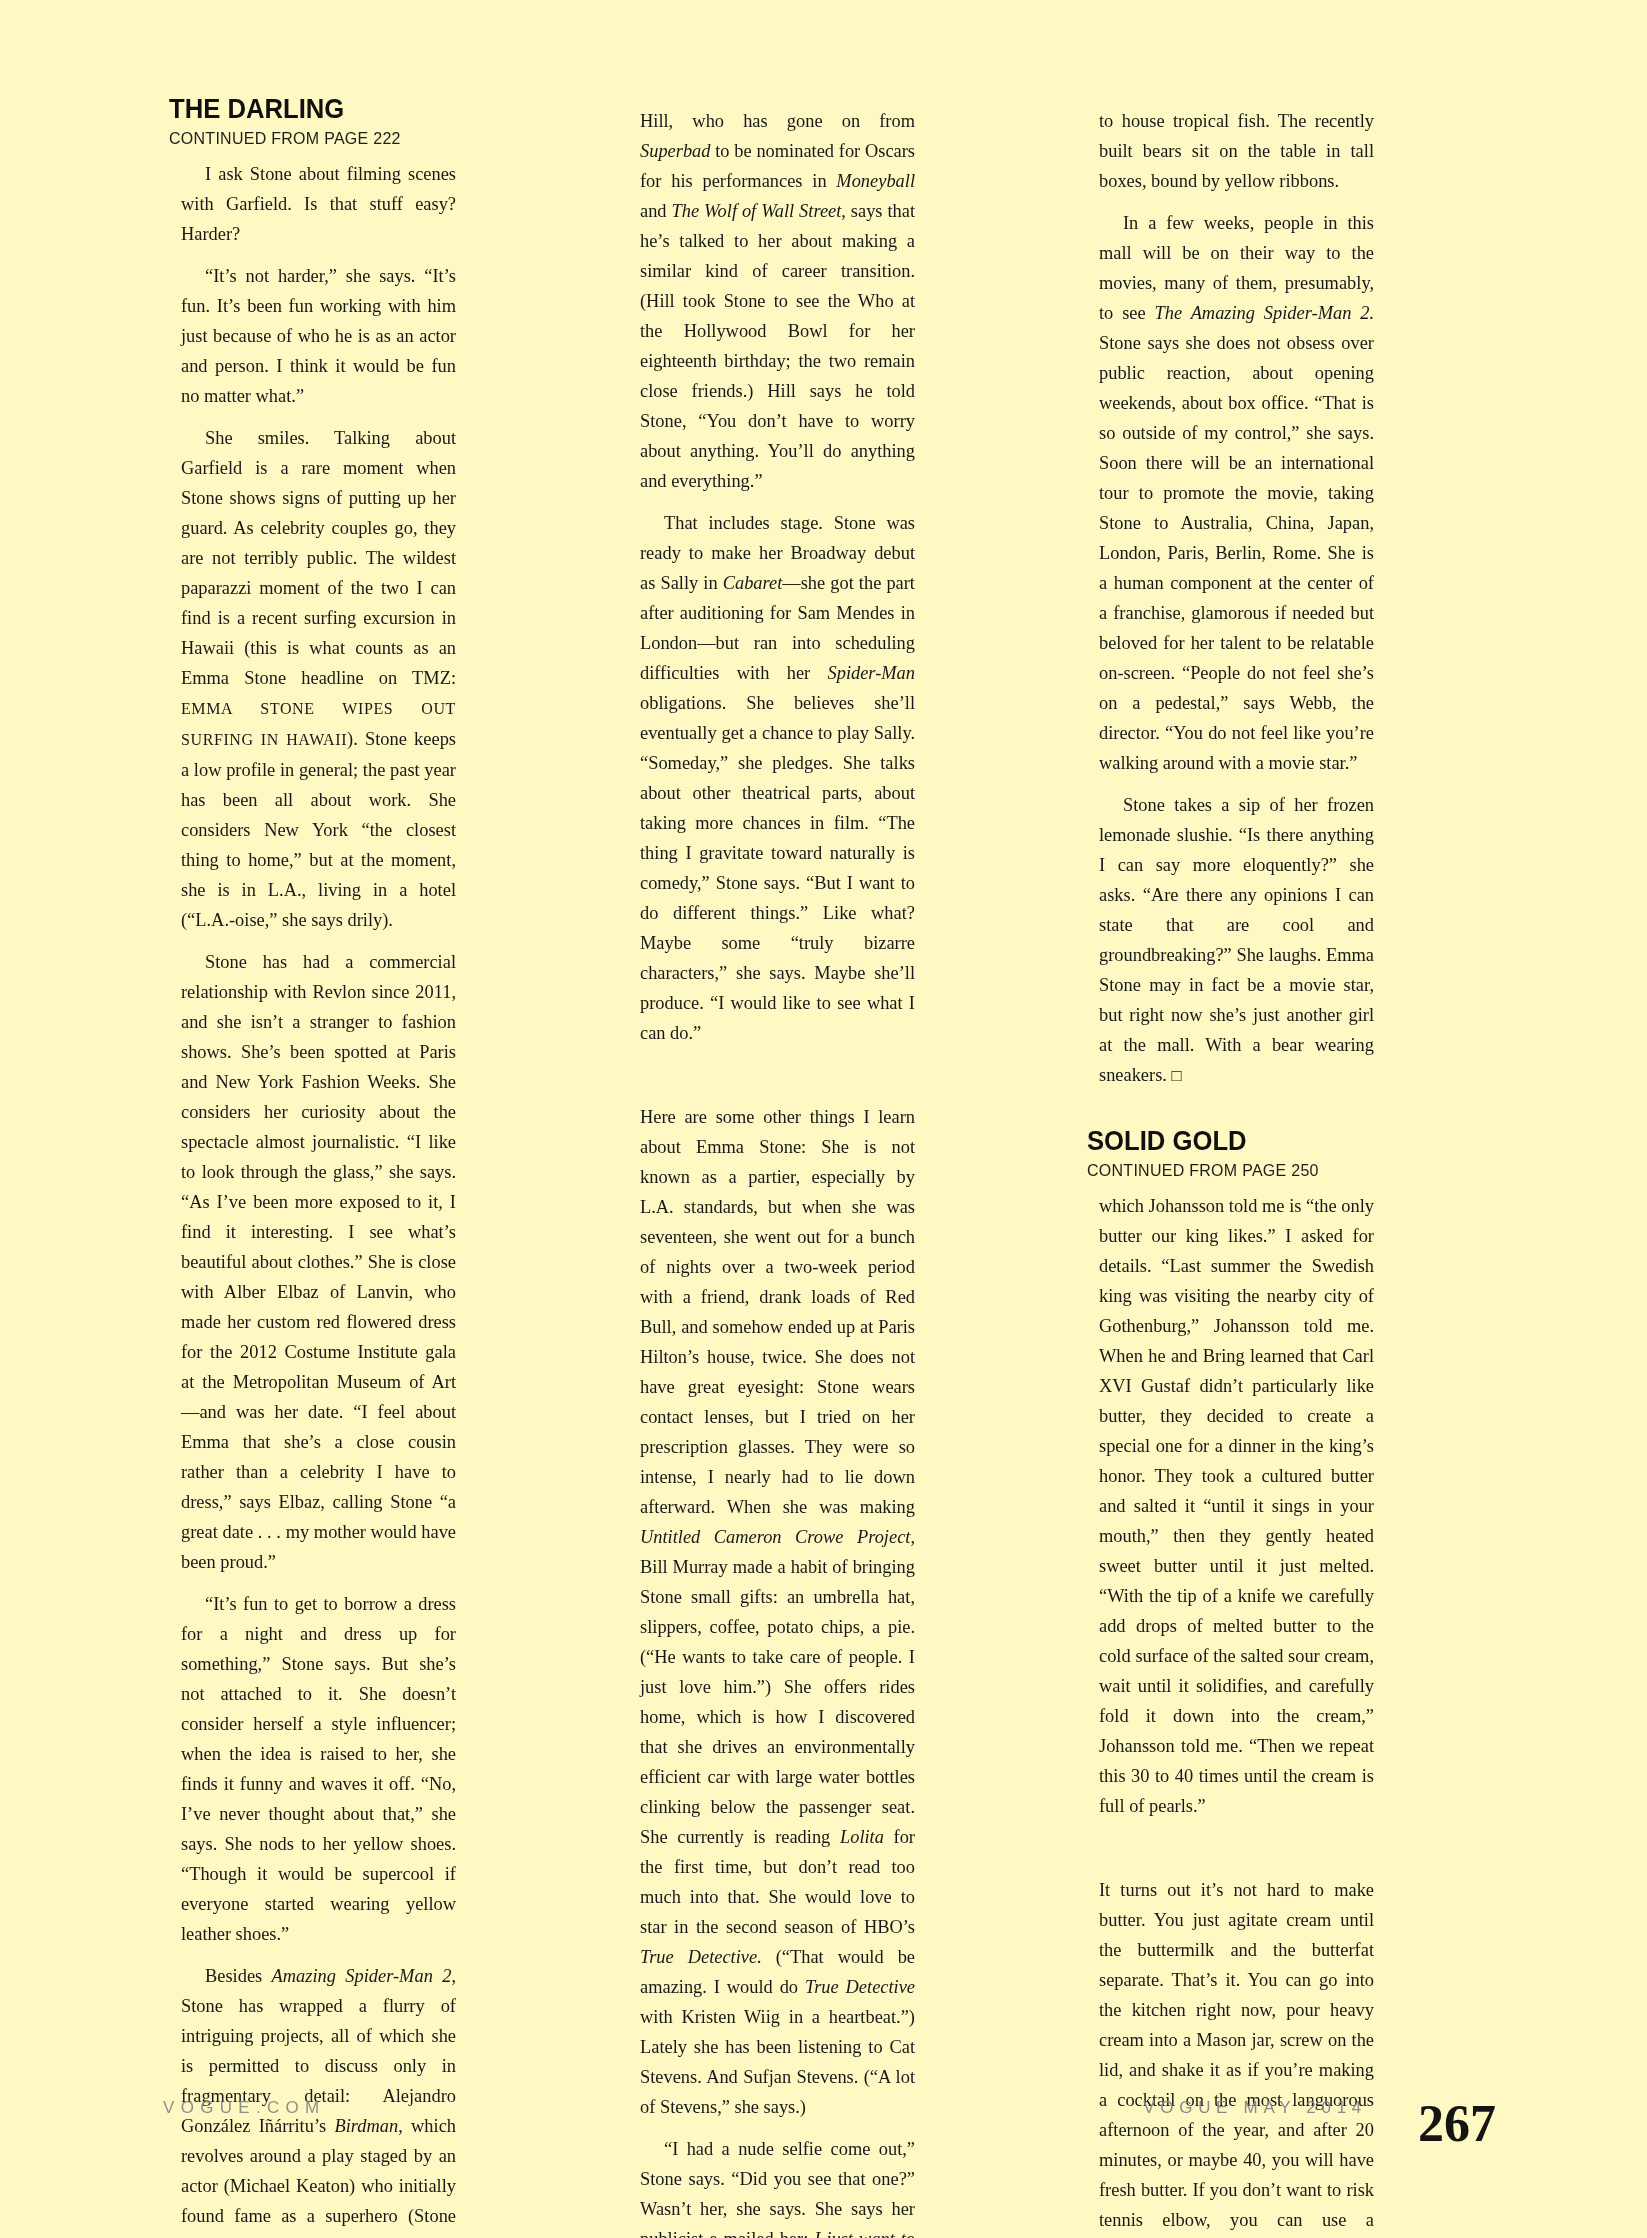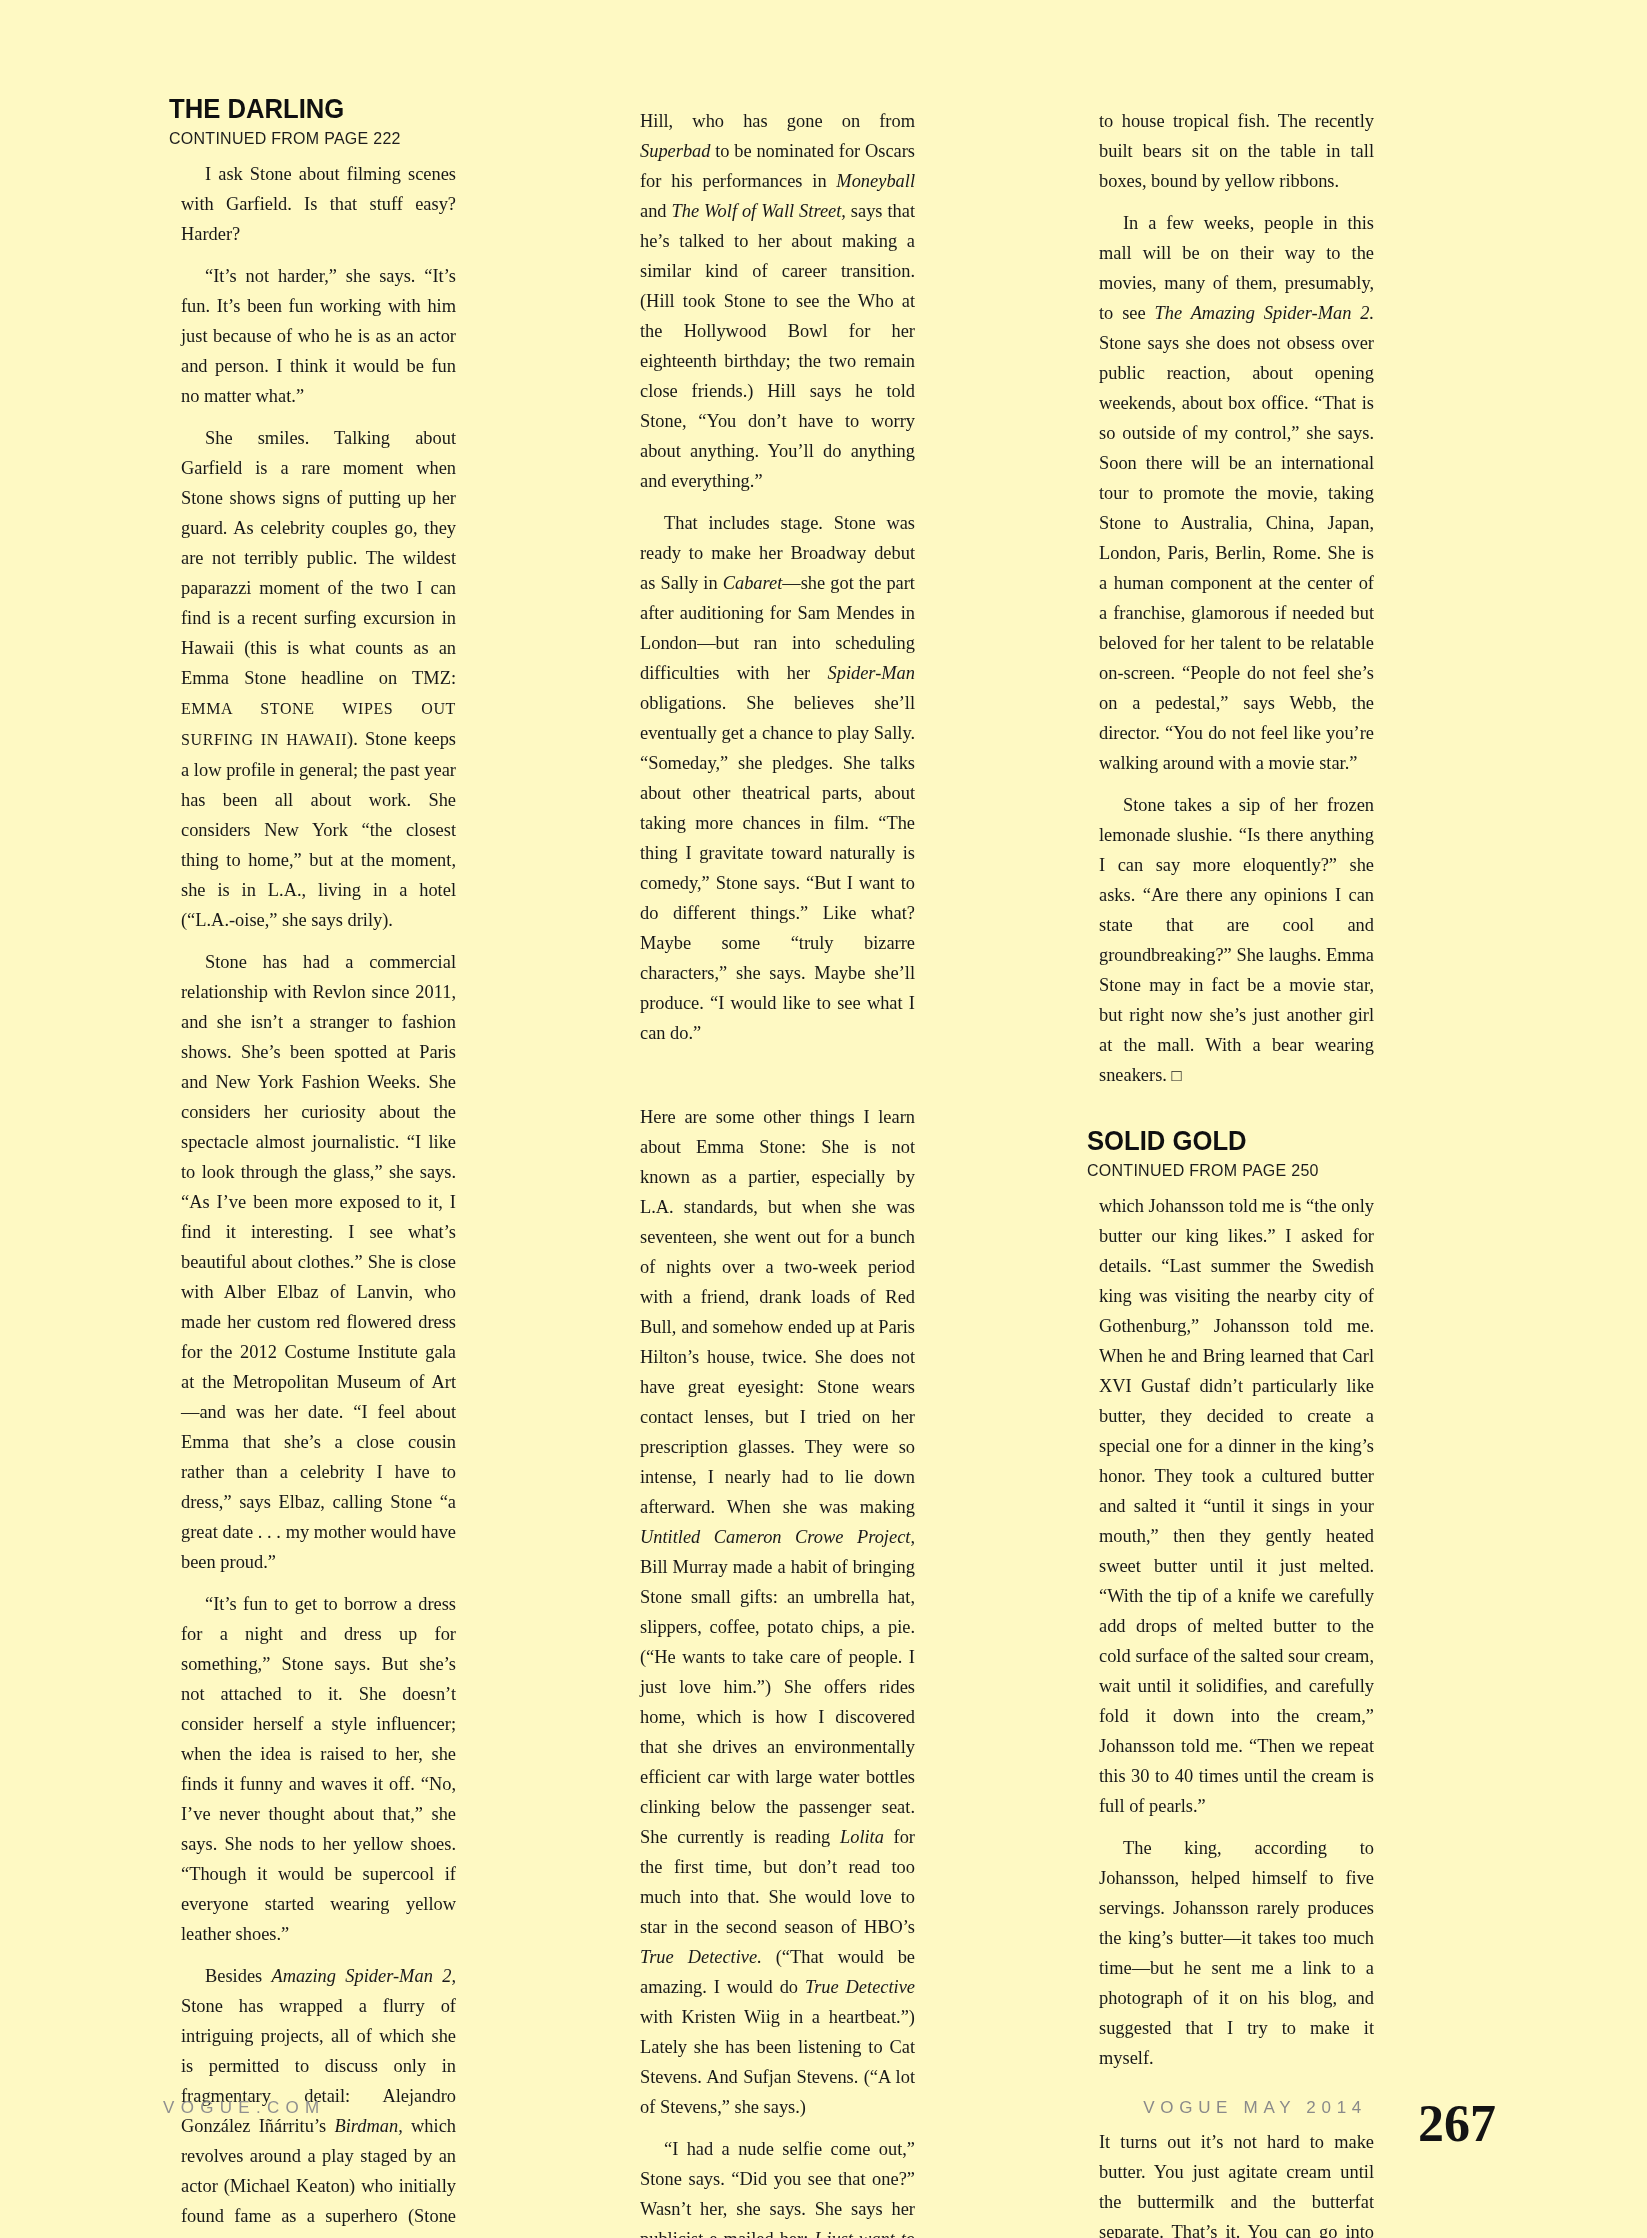--- a/index.html
+++ b/index.html
@@ -83,21 +83,20 @@
       </div>
     <div class="col">
         <p class="body">to house tropical fish. The recently built bears sit on the table in tall boxes, bound by yellow ribbons.</p>
         <p class="body indent">In a few weeks, people in this mall will be on their way to the movies, many of them, presumably, to see <span class="seg-i">The Amazing Spider-Man 2.</span> Stone says she does not obsess over public reaction, about opening weekends, about box office. “That is so outside of my control,” she says. Soon there will be an international tour to promote the movie, taking Stone to Australia, China, Japan, London, Paris, Berlin, Rome. She is a human component at the center of a franchise, glamorous if needed but beloved for her talent to be relatable on-screen. “People do not feel she’s on a pedestal,” says Webb, the director. “You do not feel like you’re walking around with a movie star.”</p>
         <p class="body indent">Stone takes a sip of her frozen lemonade slushie. “Is there anything I can say more eloquently?” she asks. “Are there any opinions I can state that are cool and groundbreaking?” She laughs. Emma Stone may in fact be a movie star, but right now she’s just another girl at the mall. With a bear wearing sneakers. <span class="seg-endmark">□</span></p>
         <div class="art-header mt">
           <div class="art-title-wrap"><span class="art-title">SOLID GOLD</span></div>
           <div class="art-sub-wrap"><span class="art-sub">CONTINUED FROM PAGE 250</span></div>
         </div>
         <p class="body">which Johansson told me is “the only butter our king likes.” I asked for details. “Last summer the Swedish king was visiting the nearby city of Gothenburg,” Johansson told me. When he and Bring learned that Carl XVI Gustaf didn’t particularly like butter, they decided to create a special one for a dinner in the king’s honor. They took a cultured butter and salted it “until it sings in your mouth,” then they gently heated sweet butter until it just melted. “With the tip of a knife we carefully add drops of melted butter to the cold surface of the salted sour cream, wait until it solidifies, and carefully fold it down into the cream,” Johansson told me. “Then we repeat this 30 to 40 times until the cream is full of pearls.”</p>
-        <p class="body indent">The king, according to Johansson, helped himself to five servings. Johansson rarely produces the king’s butter—it takes too much time—but he sent me a link to a photograph of it on his blog, and suggested that I try to make it myself.</p>
         <div class="sec-gap"></div>
         <p class="body">It turns out it’s not hard to make butter. You just agitate cream until the buttermilk and the butterfat separate. That’s it. You can go into the kitchen right now, pour heavy cream into a Mason jar, screw on the lid, and shake it as if you’re making a cocktail on the most languorous afternoon of the year, and after 20 minutes, or maybe 40, you will have fresh butter. If you don’t want to risk tennis elbow, you can use a KitchenAid stand mixer set on the lowest or next-lowest setting, checking in every ten</p>
       </div>
   </div>
   <div class="footer">
     <div class="footer-left">VOGUE.COM</div>
     <div class="footer-right">
       <span class="footer-issue">VOGUE MAY 2014</span>
       <span class="footer-page">267</span>
     </div>

